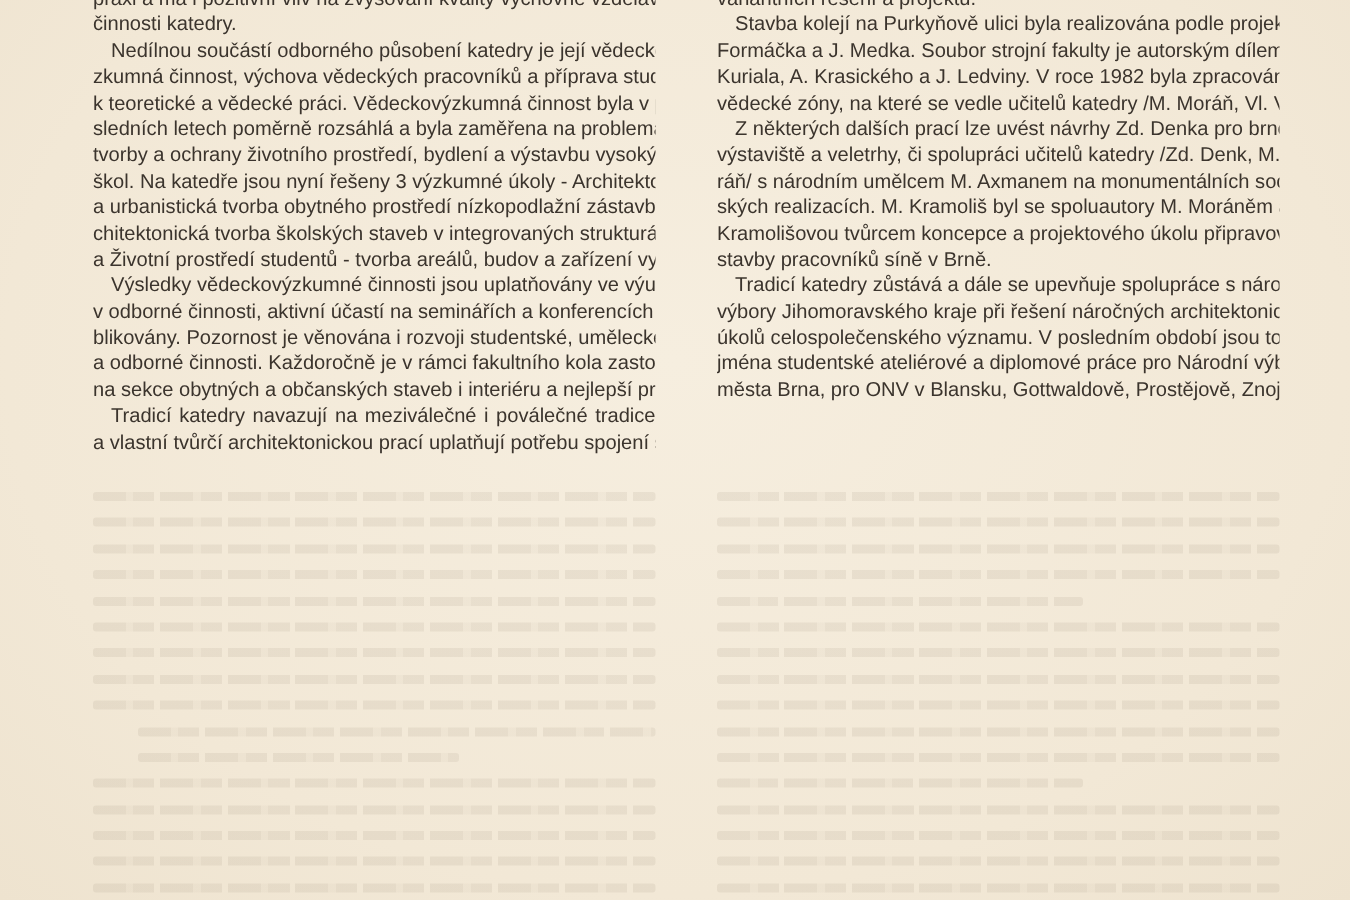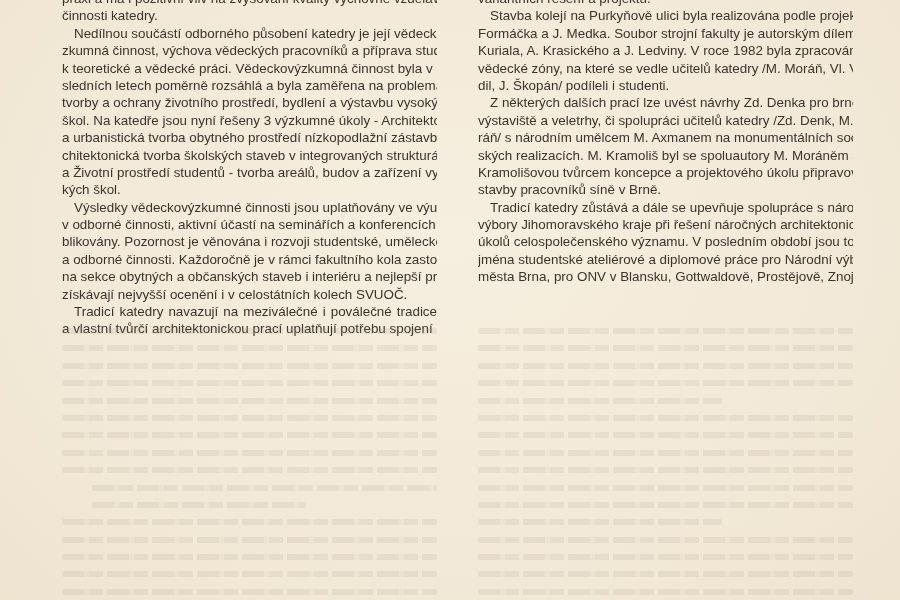--- a/index.html
+++ b/index.html
@@ -64,38 +64,35 @@
     <span class="line last">činnosti katedry.</span>
     <span class="line indent">Nedílnou součástí odborného působení katedry je její vědeckový-</span>
     <span class="line">zkumná činnost, výchova vědeckých pracovníků a příprava studentů</span>
     <span class="line">k teoretické a vědecké práci. Vědeckovýzkumná činnost byla v po-</span>
     <span class="line">sledních letech poměrně rozsáhlá a byla zaměřena na problematiku</span>
     <span class="line">tvorby a ochrany životního prostředí, bydlení a výstavbu vysokých</span>
     <span class="line">škol. Na katedře jsou nyní řešeny 3 výzkumné úkoly - Architektonická</span>
     <span class="line">a urbanistická tvorba obytného prostředí nízkopodlažní zástavby, Ar-</span>
     <span class="line">chitektonická tvorba školských staveb v integrovaných strukturách</span>
     <span class="line">a Životní prostředí studentů - tvorba areálů, budov a zařízení vyso-</span>
-    <span class="line last">kých škol.</span>
     <span class="line indent">Výsledky vědeckovýzkumné činnosti jsou uplatňovány ve výuce i</span>
     <span class="line">v odborné činnosti, aktivní účastí na seminářích a konferencích i pu-</span>
     <span class="line">blikovány. Pozornost je věnována i rozvoji studentské, umělecké</span>
     <span class="line">a odborné činnosti. Každoročně je v rámci fakultního kola zastoupe-</span>
     <span class="line">na sekce obytných a občanských staveb i interiéru a nejlepší práce</span>
-    <span class="line last">získávají nejvyšší ocenění i v celostátních kolech SVUOČ.</span>
     <span class="line indent">Tradicí katedry navazují na meziválečné i poválečné tradice</span>
     <span class="line">a vlastní tvůrčí architektonickou prací uplatňují potřebu spojení školy</span>
   </div>
 
   <div class="column col-right">
     <span class="line last">variantních řešení a projektů.</span>
     <span class="line indent">Stavba kolejí na Purkyňově ulici byla realizována podle projektů V.</span>
     <span class="line">Formáčka a J. Medka. Soubor strojní fakulty je autorským dílem A.</span>
     <span class="line">Kuriala, A. Krasického a J. Ledviny. V roce 1982 byla zpracována ve</span>
     <span class="line">vědecké zóny, na které se vedle učitelů katedry /M. Moráň, Vl. Vycho-</span>
-    <span class="line last">dil, J. Škopán/ podíleli i studenti.</span>
     <span class="line indent">Z některých dalších prací lze uvést návrhy Zd. Denka pro brněnské</span>
     <span class="line">výstaviště a veletrhy, či spolupráci učitelů katedry /Zd. Denk, M. Mo-</span>
     <span class="line">ráň/ s národním umělcem M. Axmanem na monumentálních sochař-</span>
     <span class="line">ských realizacích. M. Kramoliš byl se spoluautory M. Moráněm a Zd.</span>
     <span class="line">Kramolišovou tvůrcem koncepce a projektového úkolu připravované</span>
     <span class="line last">stavby pracovníků síně v Brně.</span>
     <span class="line indent">Tradicí katedry zůstává a dále se upevňuje spolupráce s národními</span>
     <span class="line">výbory Jihomoravského kraje při řešení náročných architektonických</span>
     <span class="line">úkolů celospolečenského významu. V posledním období jsou to ze-</span>
     <span class="line">jména studentské ateliérové a diplomové práce pro Národní výbor</span>

